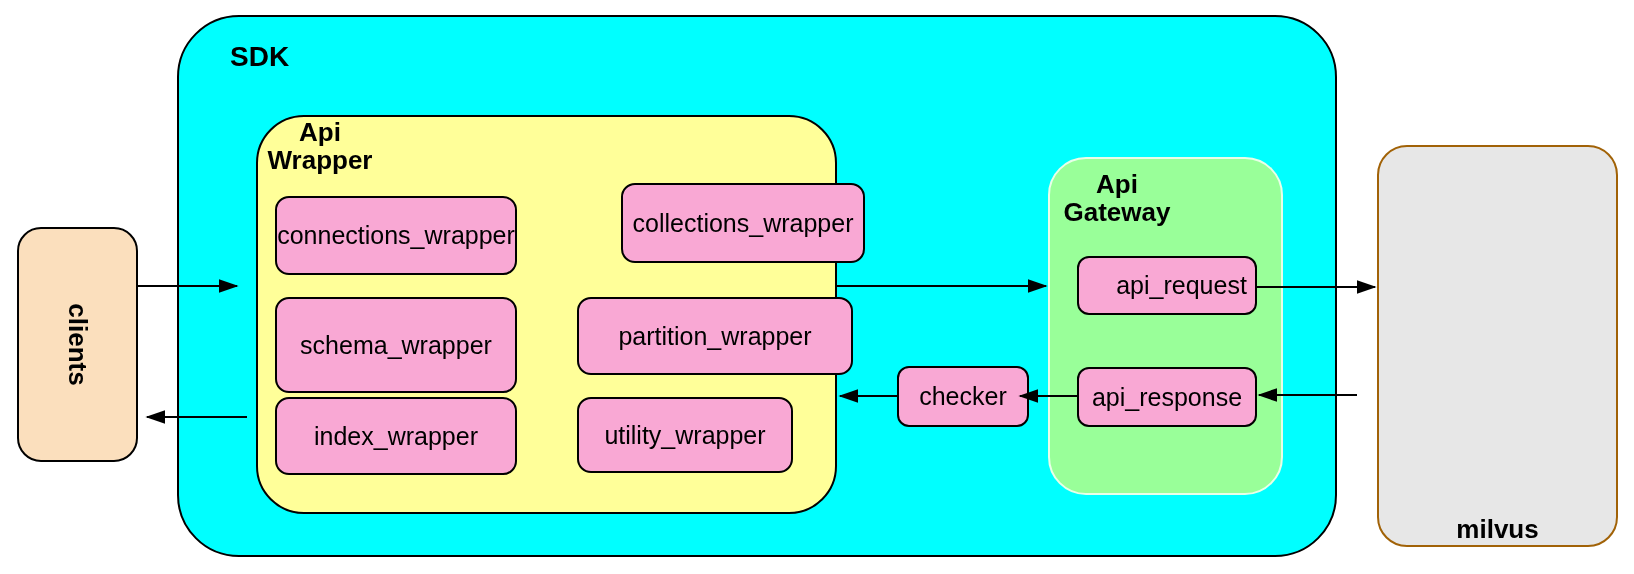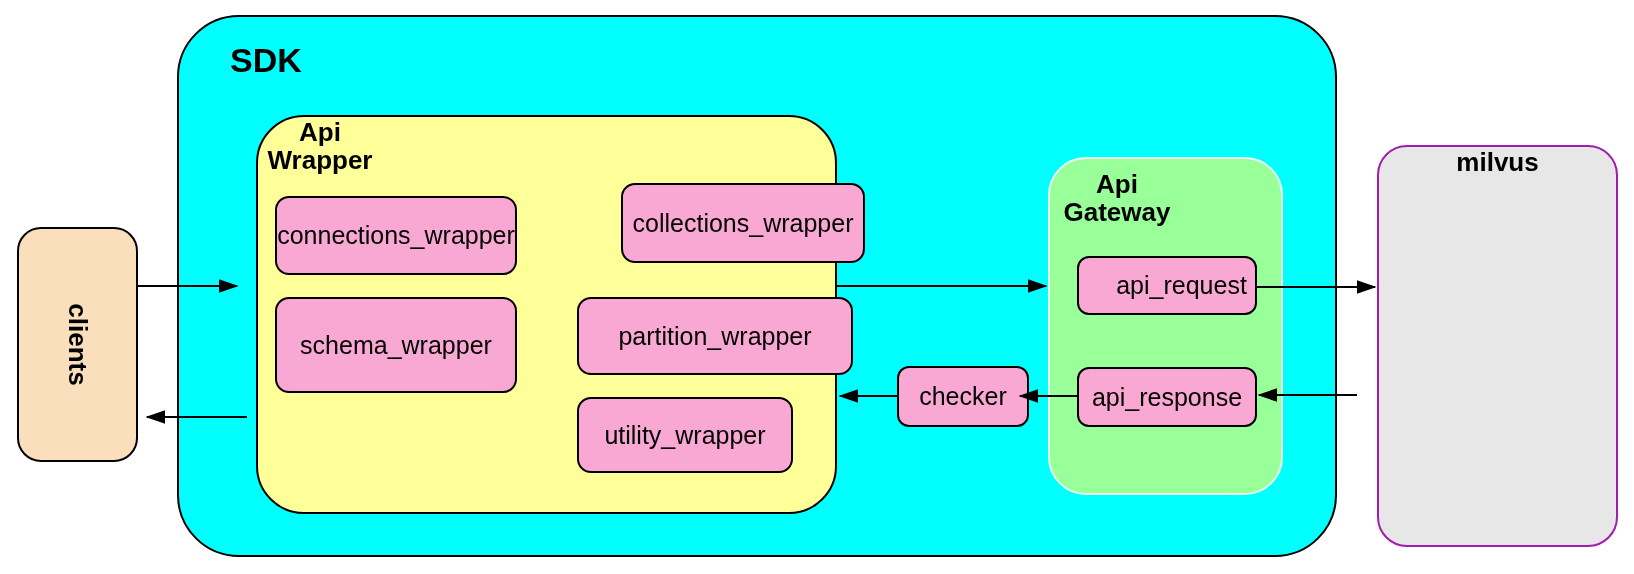--- a/index.html
+++ b/index.html
@@ -12,21 +12,21 @@
     color: #000000;
     overflow: hidden;
   }
   .box { position: absolute; box-sizing: border-box; }
   .sdk {
     left: 177px; top: 15px; width: 1160px; height: 542px;
     background: #00ffff; border: 2px solid #000; border-radius: 62px;
   }
   .sdk-label {
     position: absolute; left: 230px; top: 41px;
-    font-size: 34px; font-weight: bold;
+    font-size: 28px; font-weight: bold;
   }
   .clients {
     left: 17px; top: 227px; width: 121px; height: 235px;
     background: #fbdfbd; border: 2px solid #000; border-radius: 24px;
     display: flex; align-items: center; justify-content: center;
   }
   .clients-label {
     font-size: 26px; font-weight: bold;
     transform: rotate(90deg); white-space: nowrap;
   }
@@ -41,22 +41,22 @@
   .api-gateway {
     left: 1048px; top: 157px; width: 235px; height: 338px;
     background: #99ff99; border: 2px solid #e8ffe8; border-radius: 38px;
   }
   .api-gateway-label {
     position: absolute; left: 1060px; top: 170px; width: 114px;
     font-size: 26px; font-weight: bold; line-height: 28px; text-align: center;
   }
   .milvus {
     left: 1377px; top: 145px; width: 241px; height: 402px;
-    background: #e7e7e7; border: 2px solid #a21caf; border-radius: 30px;
-    display: flex; align-items: flex-start; justify-content: center;
+    background: #e7e7e7; border: 2px solid #a16207; border-radius: 30px;
+    display: flex; align-items: flex-end; justify-content: center;
     font-size: 26px; font-weight: bold;
   }
   .node {
     background: #f9a8d4; border: 2px solid #000; border-radius: 14px;
     display: flex; align-items: center; justify-content: center;
     font-size: 25px; white-space: nowrap;
   }
   .w-node { width: 242px; height: 79px; }
   .n-connections { left: 275px; top: 196px; }
   .n-collections  { left: 577px; top: 183px; width: 244px; height: 80px; margin-left: 44px; }
@@ -87,20 +87,21 @@
   <div class="box api-wrapper"></div>
   <div class="api-wrapper-label">
     <div>Api</div>
     <div>Wrapper</div>
   </div>
 
   <div class="box node w-node n-connections">connections_wrapper</div>
   <div class="box node n-collections">collections_wrapper</div>
   <div class="box node w-node n-schema">schema_wrapper</div>
   <div class="box node n-partition">partition_wrapper</div>
+  <div class="box node w-node n-index">index_wrapper</div>
   <div class="box node n-utility">utility_wrapper</div>
 
   <div class="box api-gateway"></div>
   <div class="api-gateway-label">
     <div>Api</div>
     <div>Gateway</div>
   </div>
 
   <div class="box node n-request">api_request</div>
   <div class="box node n-response">api_response</div>

